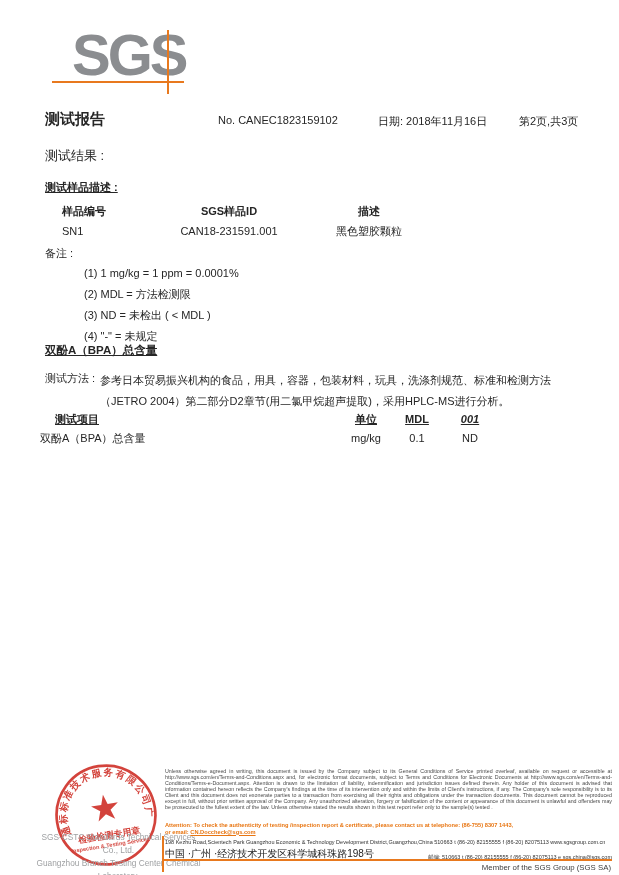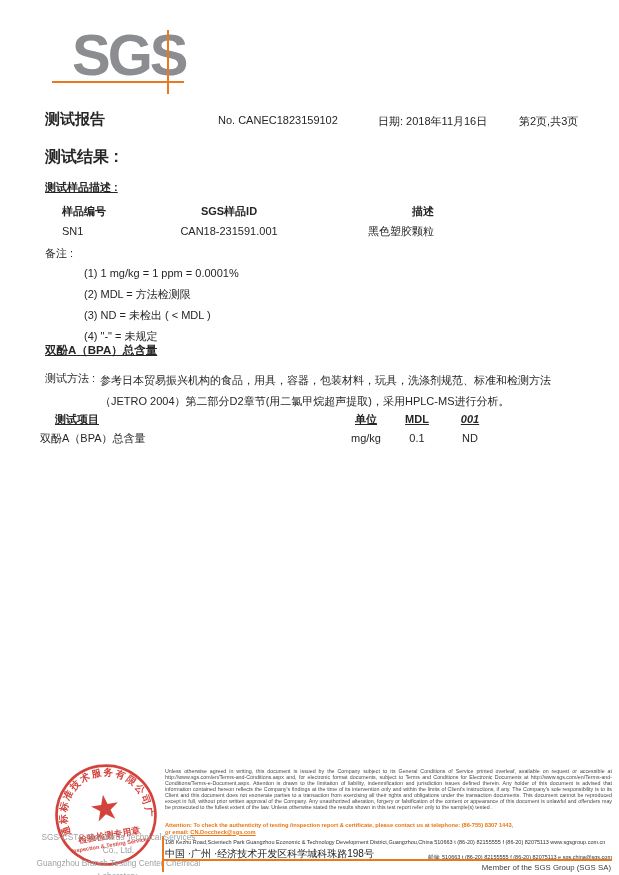--- a/index.html
+++ b/index.html
@@ -13,27 +13,27 @@
   .logo-text{left:72px;top:27px;font-size:58px;font-weight:800;color:#8b8d90;
     letter-spacing:-3px;line-height:56px;}
   .logo-hline{left:52px;top:81px;width:132px;height:2px;background:#e8791e;}
   .logo-vline{left:167px;top:30px;width:2px;height:64px;background:#e8791e;}
   
   .doc-title{left:45px;top:110px;font-size:15px;font-weight:bold;}
   .report-no{left:218px;top:114px;font-size:11px;}
   .doc-date{left:378px;top:114px;font-size:11px;}
   .page-info{left:519px;top:114px;font-size:11px;}
   
-  .results-label{left:45px;top:147px;font-size:16px;font-weight:bold;}
+  .results-label{left:45px;top:147px;font-size:13px;font-weight:normal;}
   .sample-heading{left:45px;top:180px;font-size:11px;font-weight:bold;text-decoration:underline;}
   .sample-table{left:62px;top:203px;border-collapse:collapse;font-size:11px;}
   .sample-table td,.sample-table th{padding:0 0 3px 0;line-height:17px;font-weight:normal;}
   .sample-table .c1{width:92px;text-align:left;font-weight:bold;}
   .sample-table .c2{width:150px;text-align:center;font-weight:bold;}
-  .sample-table .c3{width:130px;text-align:right;font-weight:bold;}
+  .sample-table .c3{width:130px;text-align:center;font-weight:bold;}
   .sample-table .v{font-weight:normal;}
   .notes-label{left:45px;top:246px;font-size:11px;}
   .notes-list{left:84px;top:263px;font-size:11px;line-height:21px;}
   .bpa-heading{left:45px;top:343px;font-size:11.5px;font-weight:bold;text-decoration:underline;}
   .method-label{left:45px;top:371px;font-size:11px;}
   .method-text{left:100px;top:370px;width:492px;font-size:11px;line-height:21px;}
   .result-table{left:40px;top:412px;border-collapse:collapse;font-size:11px;}
   .result-table td{padding:0 0 4px 0;line-height:15px;}
   .result-table .rc1{width:300px;text-align:left;}
   .result-table .rc2{width:52px;text-align:center;}

